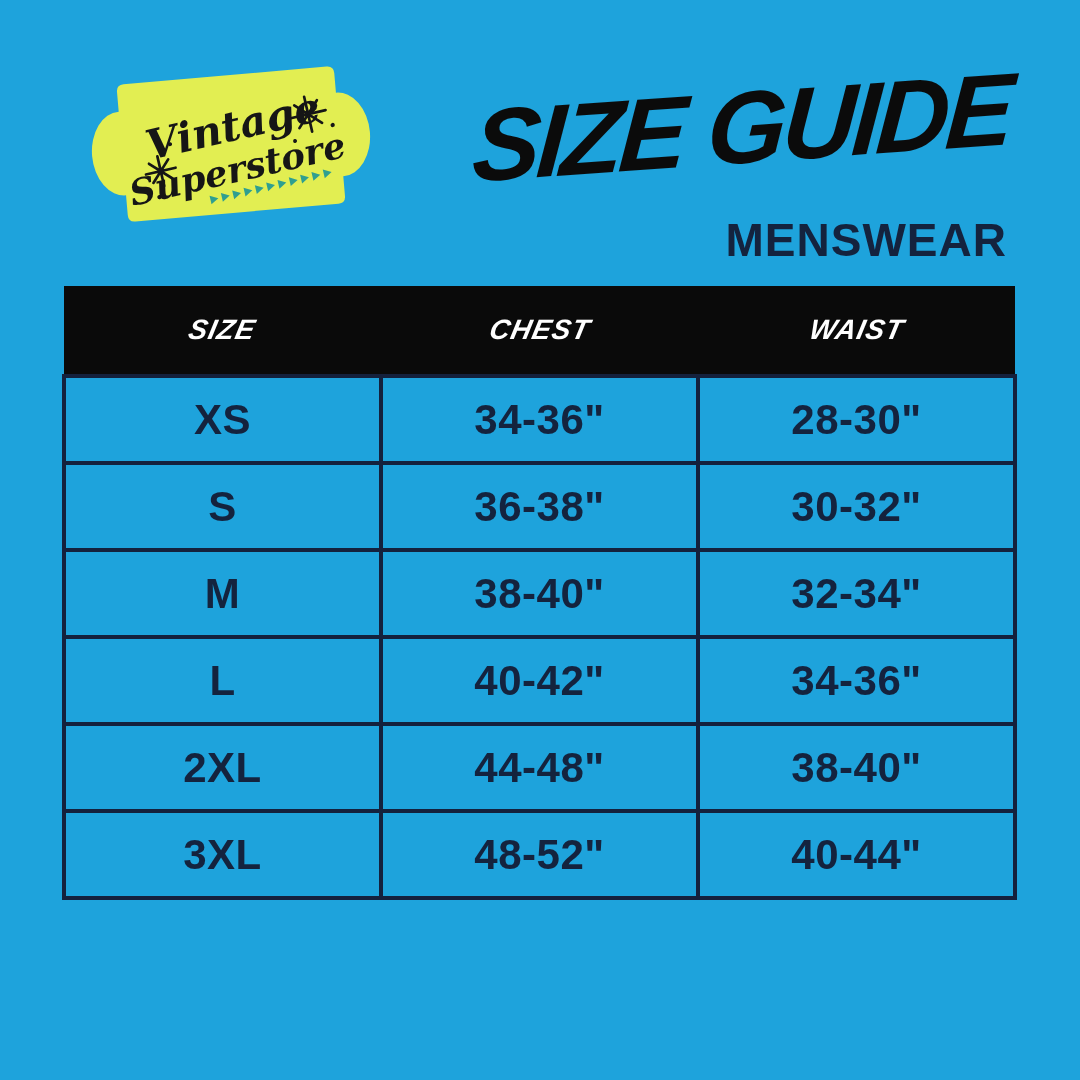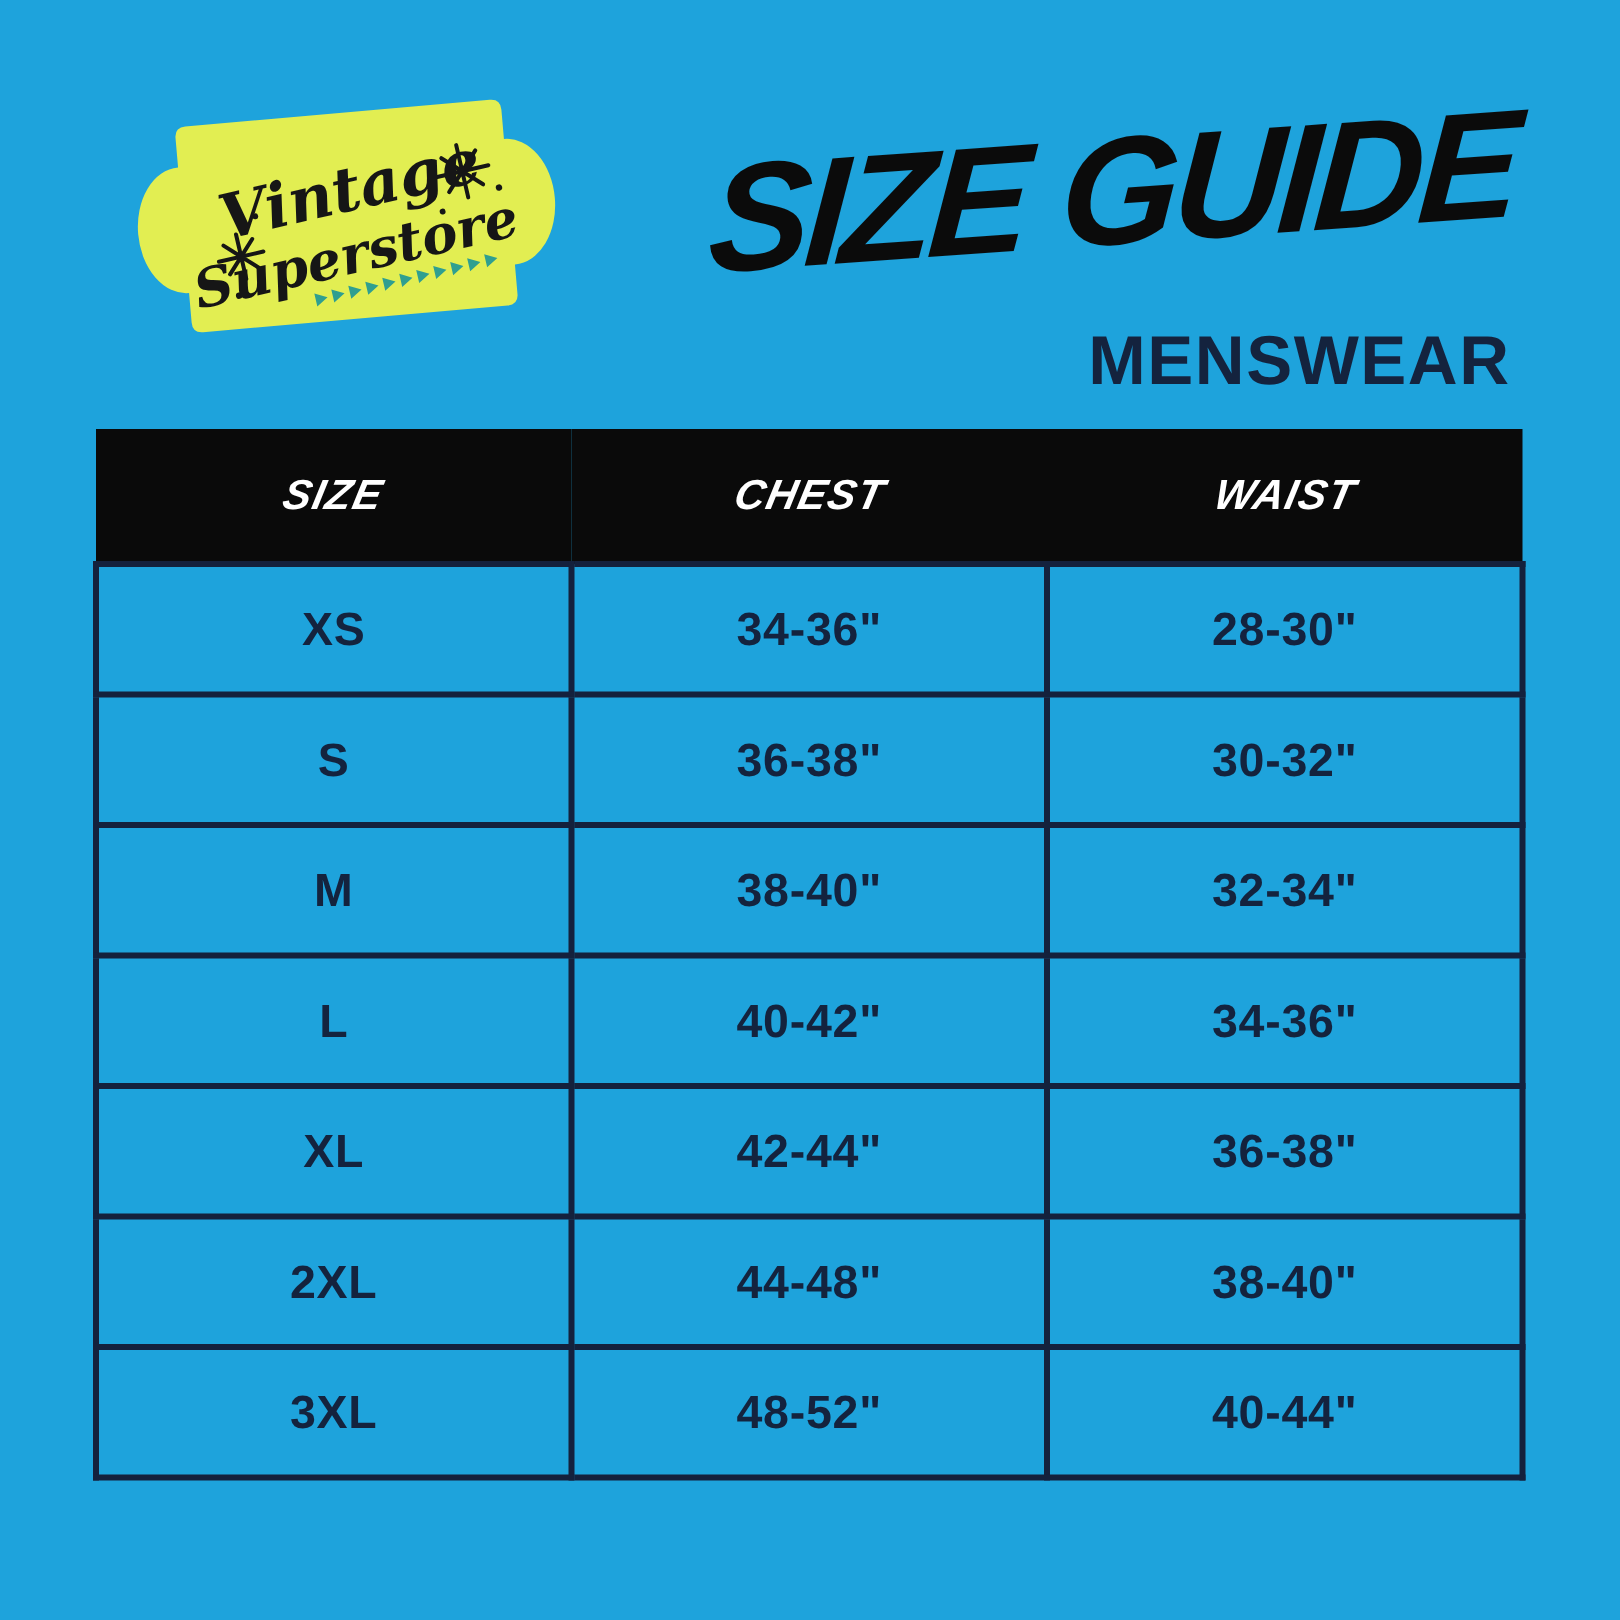--- a/index.html
+++ b/index.html
@@ -70,21 +70,21 @@
   .size-table thead th span{
     display:inline-block;
     transform:skewX(-12deg);
     font-style:italic;font-weight:bold;
     letter-spacing:1px;
   }
   .size-table td{
     height:81px;
     border:4px solid var(--line);
     text-align:center;vertical-align:middle;
-    font-size:31px;font-weight:bold;
+    font-size:42px;font-weight:bold;
     color:var(--cell_ink);
     letter-spacing:0.5px;
   }
 </style>
 </head>
 <body>
 
 <div class="canvas">
 
   <div class="logo-wrap">
@@ -145,25 +145,20 @@
         <td>M</td>
         <td>38-40"</td>
         <td>32-34"</td>
       </tr>
       <tr>
         <td>L</td>
         <td>40-42"</td>
         <td>34-36"</td>
       </tr>
       <tr>
-        <td>XL</td>
-        <td>42-44"</td>
-        <td>36-38"</td>
-      </tr>
-      <tr>
         <td>2XL</td>
         <td>44-48"</td>
         <td>38-40"</td>
       </tr>
       <tr>
         <td>3XL</td>
         <td>48-52"</td>
         <td>40-44"</td>
       </tr>
     </tbody>

